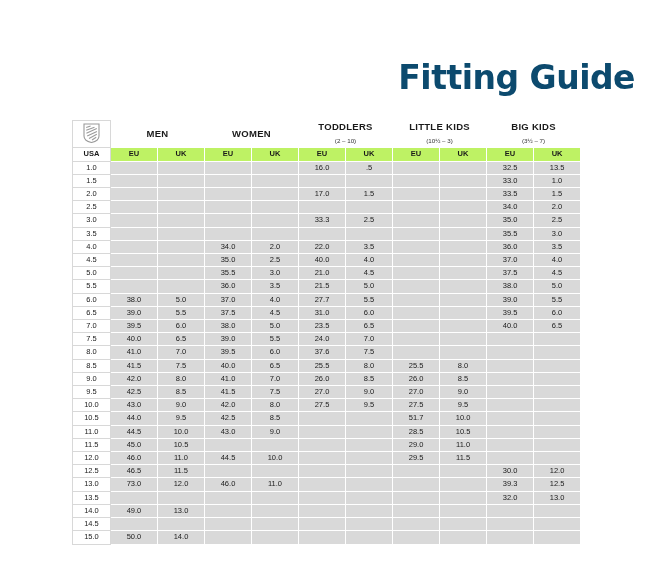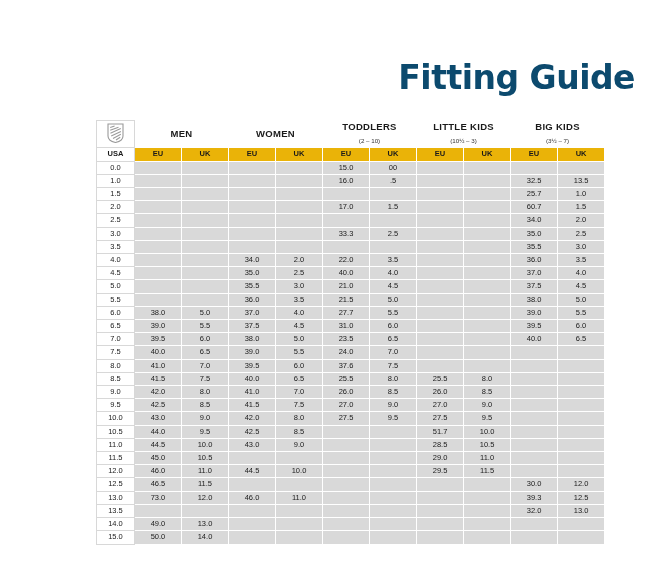--- a/index.html
+++ b/index.html
@@ -21,21 +21,21 @@
     right: 32px;
     font-size: 33px;
     font-weight: bold;
     letter-spacing: -0.5px;
     color: #0c4a6e;
     font-family: "DejaVu Sans", sans-serif;
     margin-top: 28px;
   }
   .table-wrap {
     position: absolute;
-    left: 96px;
+    left: 72px;
     top: 120px;
     width: 480px;
   }
   table.size-table {
     border-collapse: collapse;
     table-layout: fixed;
     width: 508px;
     font-size: 8px;
   }
   table.size-table td, table.size-table th {
@@ -64,21 +64,21 @@
   .grp-head .sub {
     display: block;
     font-size: 6.2px;
     font-weight: normal;
     letter-spacing: 0;
     margin-top: 2px;
     color: #333;
   }
   
   .unit-head td {
-    background: #eab308;
+    background: #bef264;
     border: 1px solid #d8d8d8;
     font-size: 7.5px;
     font-weight: bold;
     color: #1a1a1a;
     height: 13px;
     line-height: 13px;
   }
   .usa-col {
     background: #ffffff !important;
     border: 1px solid #d8d8d8 !important;
@@ -167,33 +167,20 @@
           <td>EU</td>
           <td>UK</td>
           <td>EU</td>
           <td>UK</td>
           <td>EU</td>
           <td>UK</td>
         </tr>
     </thead>
     <tbody>
         <tr>
-          <td class="usa-col">0.0</td>
-          <td class="cell empty"></td>
-          <td class="cell empty"></td>
-          <td class="cell empty"></td>
-          <td class="cell empty"></td>
-          <td class="cell">15.0</td>
-          <td class="cell">00</td>
-          <td class="cell empty"></td>
-          <td class="cell empty"></td>
-          <td class="cell empty"></td>
-          <td class="cell empty"></td>
-        </tr>
-        <tr>
           <td class="usa-col">1.0</td>
           <td class="cell empty"></td>
           <td class="cell empty"></td>
           <td class="cell empty"></td>
           <td class="cell empty"></td>
           <td class="cell">16.0</td>
           <td class="cell">.5</td>
           <td class="cell empty"></td>
           <td class="cell empty"></td>
           <td class="cell">32.5</td>
@@ -202,34 +189,34 @@
         <tr>
           <td class="usa-col">1.5</td>
           <td class="cell empty"></td>
           <td class="cell empty"></td>
           <td class="cell empty"></td>
           <td class="cell empty"></td>
           <td class="cell empty"></td>
           <td class="cell empty"></td>
           <td class="cell empty"></td>
           <td class="cell empty"></td>
-          <td class="cell">25.7</td>
+          <td class="cell">33.0</td>
           <td class="cell">1.0</td>
         </tr>
         <tr>
           <td class="usa-col">2.0</td>
           <td class="cell empty"></td>
           <td class="cell empty"></td>
           <td class="cell empty"></td>
           <td class="cell empty"></td>
           <td class="cell">17.0</td>
           <td class="cell">1.5</td>
           <td class="cell empty"></td>
           <td class="cell empty"></td>
-          <td class="cell">60.7</td>
+          <td class="cell">33.5</td>
           <td class="cell">1.5</td>
         </tr>
         <tr>
           <td class="usa-col">2.5</td>
           <td class="cell empty"></td>
           <td class="cell empty"></td>
           <td class="cell empty"></td>
           <td class="cell empty"></td>
           <td class="cell empty"></td>
           <td class="cell empty"></td>
@@ -531,20 +518,33 @@
           <td class="cell empty"></td>
           <td class="cell empty"></td>
           <td class="cell empty"></td>
           <td class="cell empty"></td>
           <td class="cell empty"></td>
           <td class="cell empty"></td>
           <td class="cell empty"></td>
           <td class="cell empty"></td>
         </tr>
         <tr>
+          <td class="usa-col">14.5</td>
+          <td class="cell empty"></td>
+          <td class="cell empty"></td>
+          <td class="cell empty"></td>
+          <td class="cell empty"></td>
+          <td class="cell empty"></td>
+          <td class="cell empty"></td>
+          <td class="cell empty"></td>
+          <td class="cell empty"></td>
+          <td class="cell empty"></td>
+          <td class="cell empty"></td>
+        </tr>
+        <tr>
           <td class="usa-col">15.0</td>
           <td class="cell">50.0</td>
           <td class="cell">14.0</td>
           <td class="cell empty"></td>
           <td class="cell empty"></td>
           <td class="cell empty"></td>
           <td class="cell empty"></td>
           <td class="cell empty"></td>
           <td class="cell empty"></td>
           <td class="cell empty"></td>

